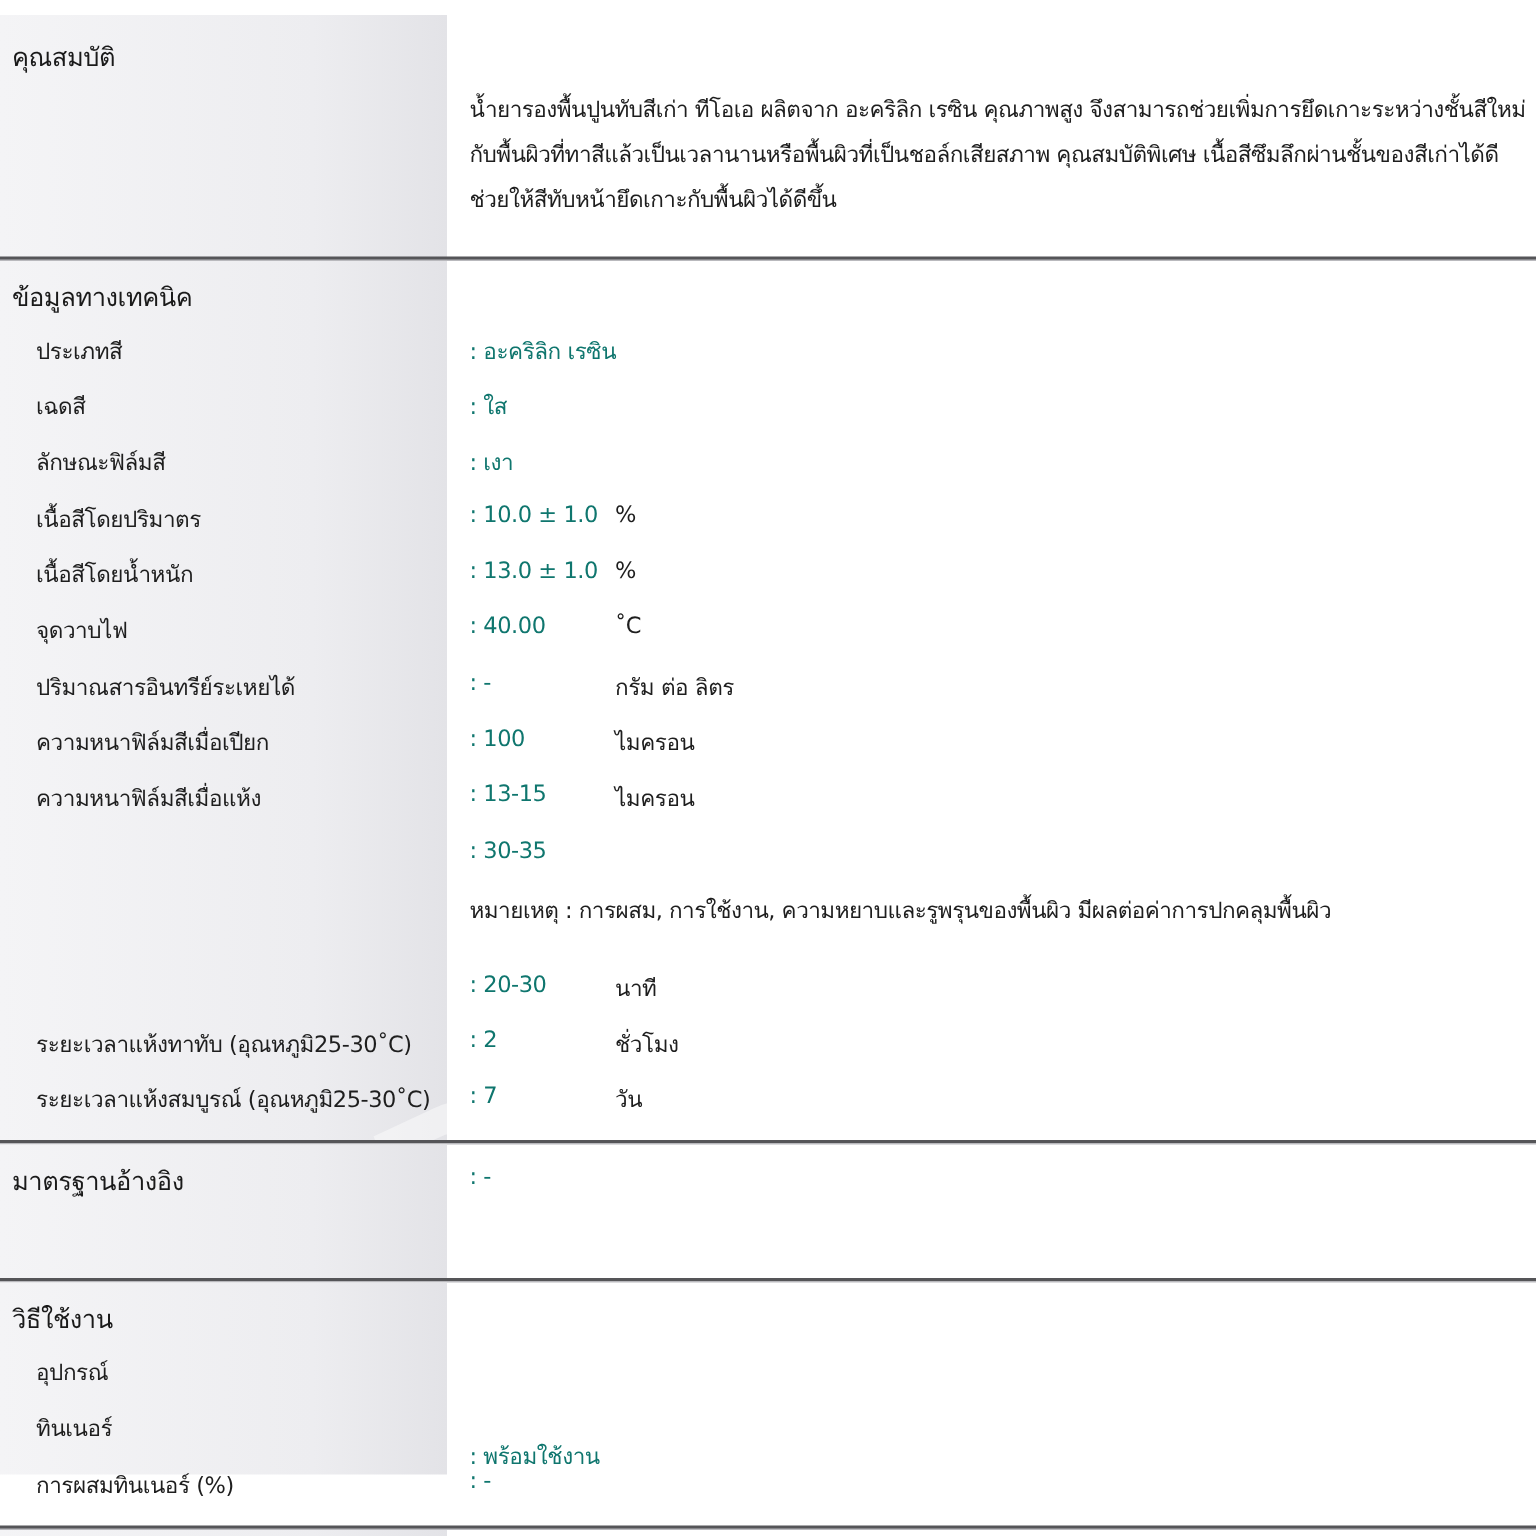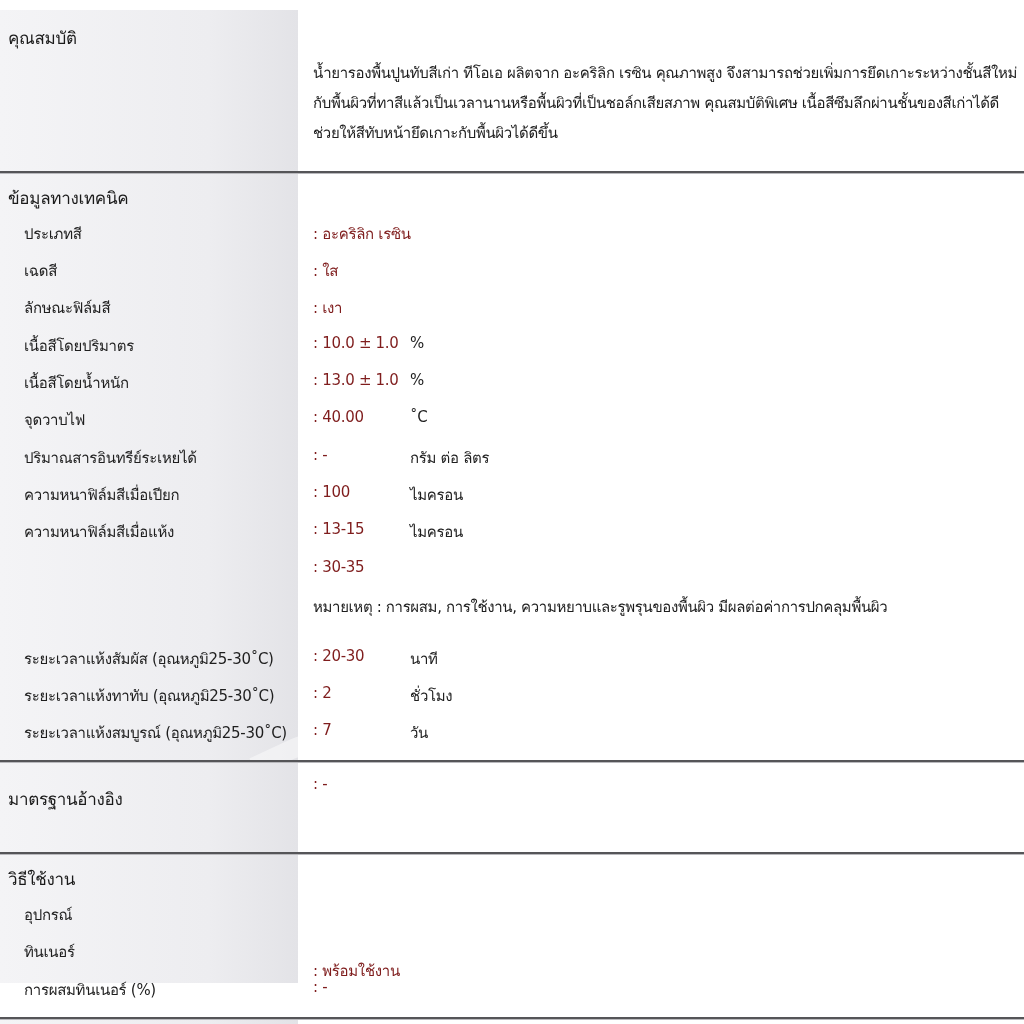--- a/index.html
+++ b/index.html
@@ -54,21 +54,21 @@
       left: 24px;
       font-size: 15px;
       color: #1e1e1e;
       white-space: nowrap;
       letter-spacing: -0.3px;
     }
     .row-value {
       position: absolute;
       left: 313px;
       font-size: 15px;
-      color: #7f1d1d;
+      color: #0f766e;
       white-space: nowrap;
       letter-spacing: -0.3px;
     }
     .row-unit {
       position: absolute;
       left: 410px;
       font-size: 15px;
       color: #1e1e1e;
       white-space: nowrap;
       letter-spacing: -0.3px;
@@ -156,37 +156,36 @@
     <div class="row-unit" style="top:309px;">ไมครอน</div>
 
     <div class="row-label" style="top:346px;">ความหนาฟิล์มสีเมื่อแห้ง</div>
     <div class="row-value" style="top:346px;">: 13-15</div>
     <div class="row-unit" style="top:346px;">ไมครอน</div>
 
     <div class="row-value" style="top:384px;">: 30-35</div>
 
     <div class="note" style="top:421px;">หมายเหตุ : การผสม, การใช้งาน, ความหยาบและรูพรุนของพื้นผิว มีผลต่อค่าการปกคลุมพื้นผิว</div>
 
-    <div class="row-label" style="top:473px;">ระยะเวลาแห้งสัมผัส (อุณหภูมิ25-30˚C)</div>
     <div class="row-value" style="top:473px;">: 20-30</div>
     <div class="row-unit" style="top:473px;">นาที</div>
 
     <div class="row-label" style="top:510px;">ระยะเวลาแห้งทาทับ (อุณหภูมิ25-30˚C)</div>
     <div class="row-value" style="top:510px;">: 2</div>
     <div class="row-unit" style="top:510px;">ชั่วโมง</div>
 
     <div class="row-label" style="top:547px;">ระยะเวลาแห้งสมบูรณ์ (อุณหภูมิ25-30˚C)</div>
     <div class="row-value" style="top:547px;">: 7</div>
     <div class="row-unit" style="top:547px;">วัน</div>
   </div>
   <div class="divider" style="top:760px;"></div>
 
   <div class="section" style="top:763px;height:89px;">
     <div class="label-col"></div>
-    <div class="sec-title" style="top:10px;margin-top:12px;">มาตรฐานอ้างอิง</div>
+    <div class="sec-title" style="top:10px;">มาตรฐานอ้างอิง</div>
     <div class="row-value" style="top:12px;">: -</div>
   </div>
   <div class="divider" style="top:852px;"></div>
 
   <div class="section" style="top:855px;height:128px;">
     <div class="label-col"></div>
     <div class="sec-title" style="top:10px;">วิธีใช้งาน</div>
 
     <div class="row-label" style="top:48px;">อุปกรณ์</div>
 

